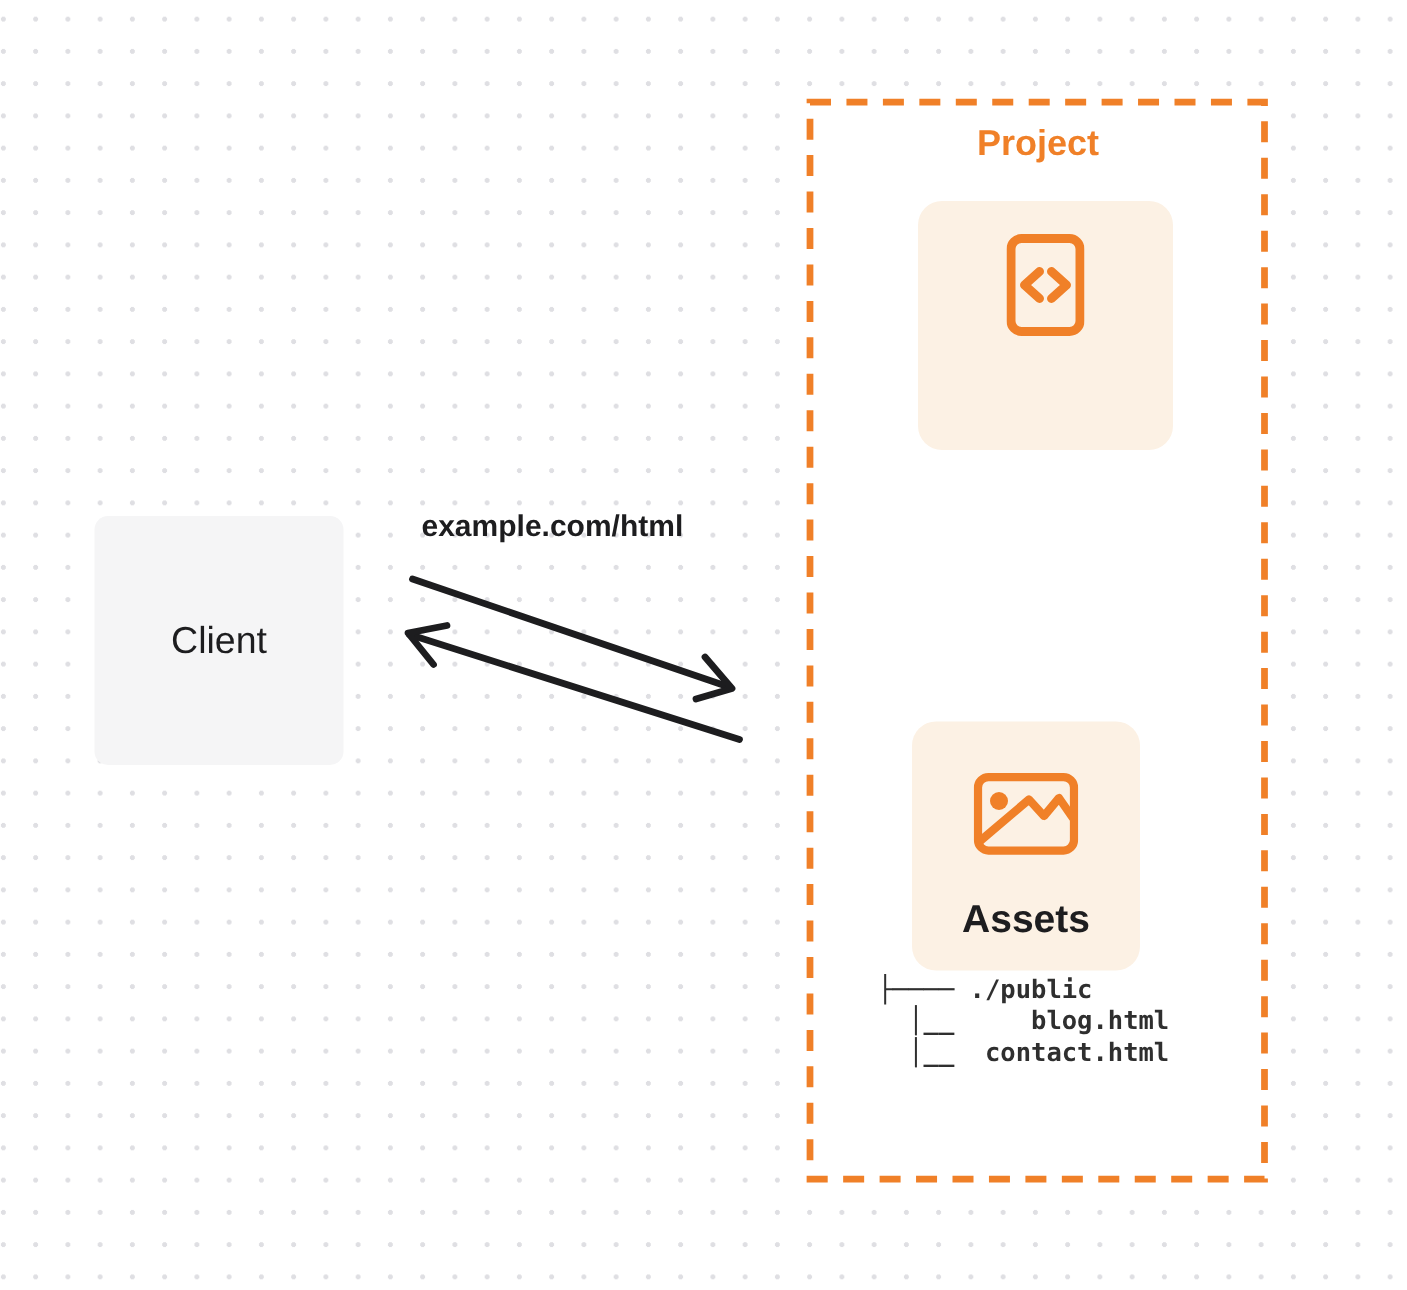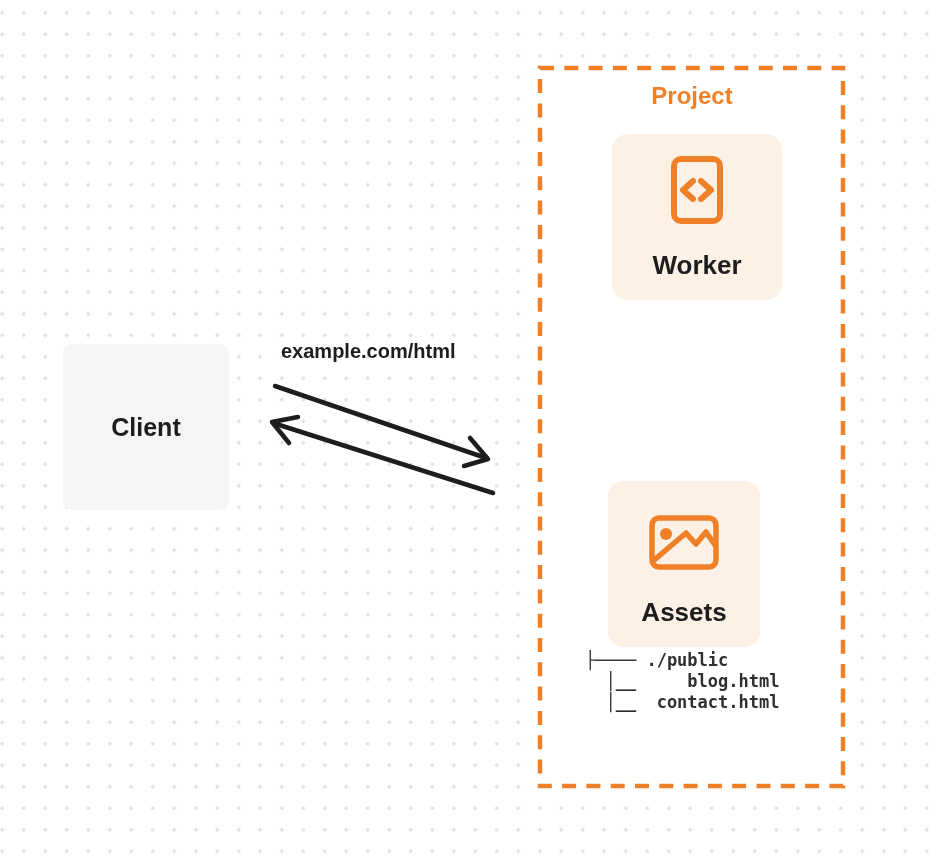--- a/index.html
+++ b/index.html
@@ -39,21 +39,21 @@
   .card .card-label{
     position:absolute;left:0;top:116px;width:100%;
     text-align:center;font-size:26px;font-weight:700;color:#1D1D1F;
   }
   .client-card{
     position:absolute;left:63px;top:344px;width:166px;height:166px;
     border-radius:9px;background:#F5F5F6;
     display:flex;align-items:center;justify-content:center;
   }
   .client-card .client-label{
-    font-size:25px;font-weight:700;color:#1D1D1F;
+    font-size:25px;font-weight:400;color:#1D1D1F;
   }
   .request-url{
     position:absolute;left:281px;top:340px;
     font-size:20px;font-weight:700;color:#1D1D1F;white-space:nowrap;
   }
   .file-tree{
     position:absolute;left:585px;top:650px;
     font-family:"DejaVu Sans Mono","Liberation Mono",monospace;
     font-size:17px;line-height:21px;color:#2F2F2F;
   }
@@ -83,21 +83,20 @@
   </div>
 
   <div class="request-url">example.com/html</div>
 
   <div class="card worker">
     <svg class="icon" width="52" height="68" viewBox="0 0 52 68">
       <rect x="3" y="3" width="46" height="62" rx="7" fill="none" stroke="#F08028" stroke-width="6"></rect>
       <path d="M22 25 L12 34 L22 43" fill="none" stroke="#F08028" stroke-width="6" stroke-linecap="round" stroke-linejoin="round"></path>
       <path d="M30 25 L40 34 L30 43" fill="none" stroke="#F08028" stroke-width="6" stroke-linecap="round" stroke-linejoin="round"></path>
     </svg>
-    <div class="card-label">Worker</div>
   </div>
 
   <div class="card assets">
     <svg class="icon" width="70" height="55" viewBox="0 0 70 55">
       <rect x="3" y="3" width="64" height="49" rx="7" fill="none" stroke="#F08028" stroke-width="5.5"></rect>
       <circle cx="17" cy="19" r="6" fill="#F08028"></circle>
       <path d="M4 46 L37 18 L47 29 L57 17 L66 30" fill="none" stroke="#F08028" stroke-width="5.5" stroke-linecap="round" stroke-linejoin="round"></path>
     </svg>
     <div class="card-label">Assets</div>
   </div>

